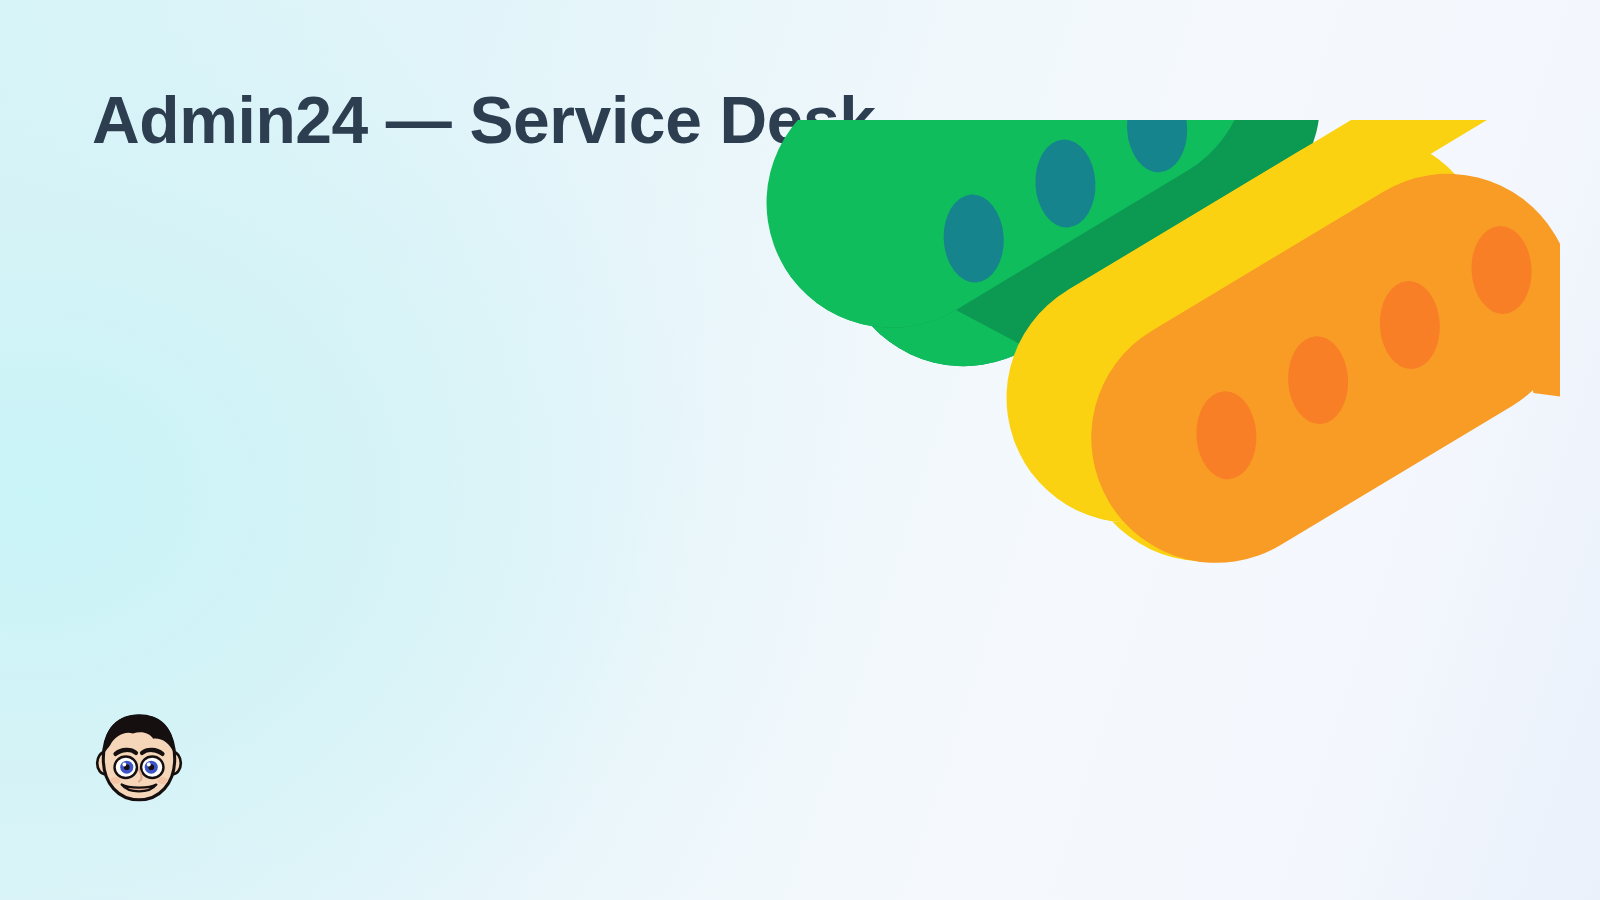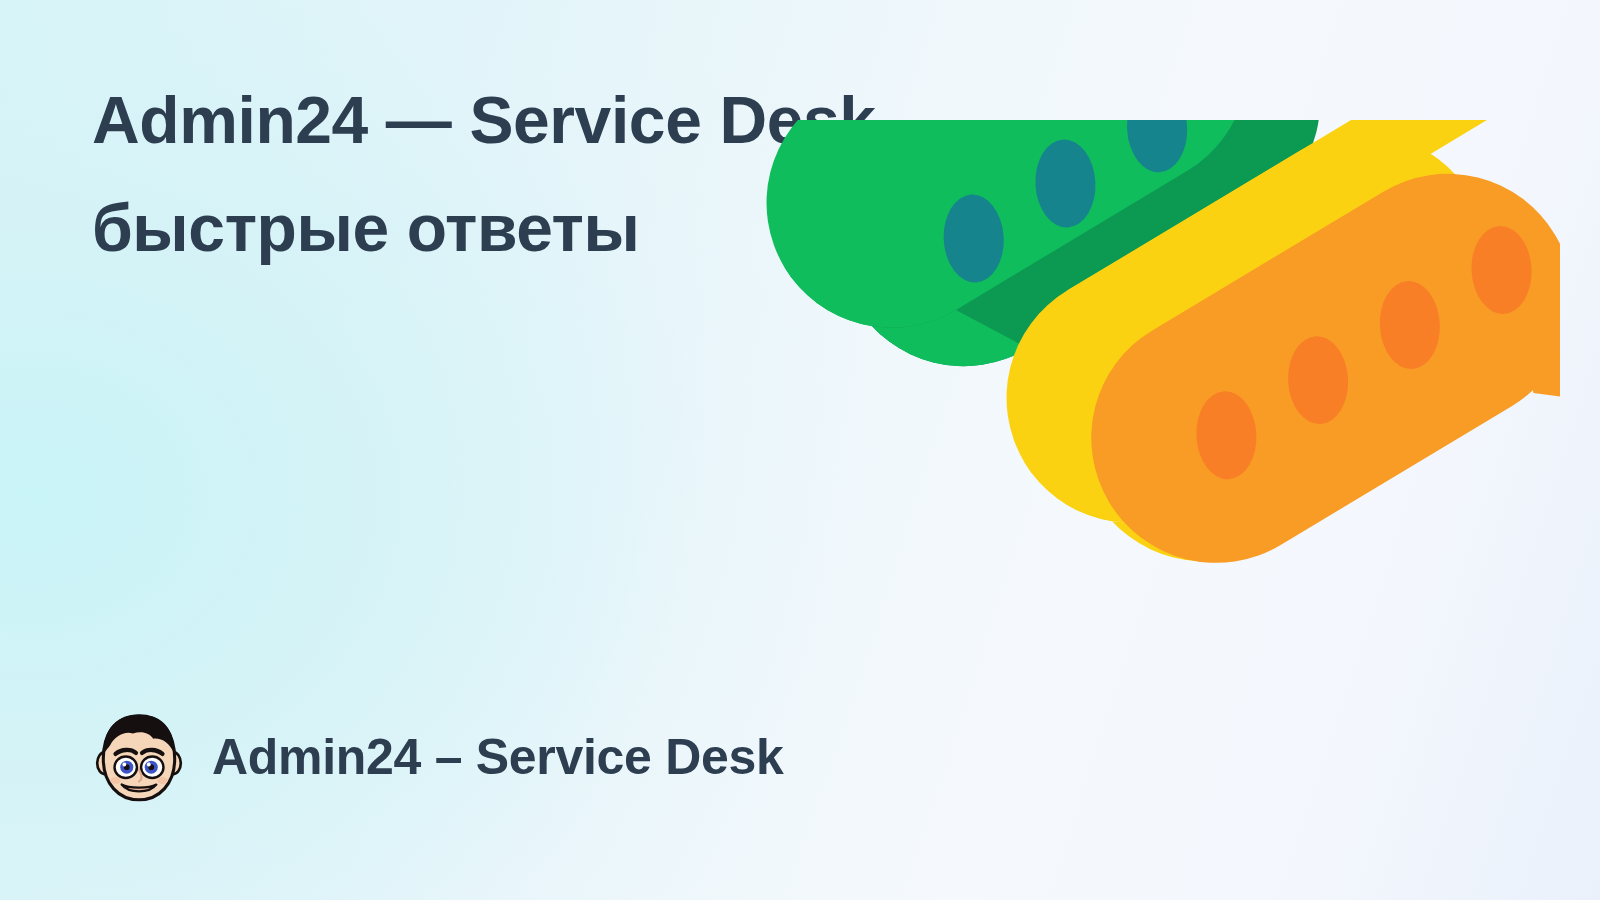--- a/index.html
+++ b/index.html
@@ -74,21 +74,20 @@
   }
   #bubbles svg { display: block; width: 100%; height: 100%; }
 </style>
 </head>
 <body>
 
 <div id="banner">
 
   <div id="headline">
     <span class="headline-line">Admin24 — Service Desk</span>
-    <span class="headline-line">быстрые ответы</span>
   </div>
 
   <div id="bubbles">
     <svg viewBox="0 0 900 700" xmlns="http://www.w3.org/2000/svg">
       <defs>
 
         <g id="pillGreen">
           <rect x="0" y="0" width="520" height="250" rx="125" ry="125"></rect>
         </g>
         <g id="pillOrange">
@@ -166,16 +165,15 @@
         <circle cx="59.6" cy="57.4" r="1.9" fill="#ffffff"></circle>
 
         <path d="M50 62 C53 68 54 72 50 74" stroke="#e0aa8c" stroke-width="2" fill="none" stroke-linecap="round"></path>
 
         <ellipse cx="27" cy="73" rx="5" ry="3.4" fill="#f3bda2" opacity="0.75"></ellipse>
         <ellipse cx="73" cy="73" rx="5" ry="3.4" fill="#f3bda2" opacity="0.75"></ellipse>
 
         <path d="M33 77 C40 86 60 86 67 77 C60 81 40 81 33 77 Z" fill="#e8b49a" stroke="#15100f" stroke-width="2.2" stroke-linejoin="round"></path>
       </svg>
     </span>
-    <span id="brand-name">Admin24 – Service Desk</span>
   </div>
 
 </div>
 
 </body></html>

